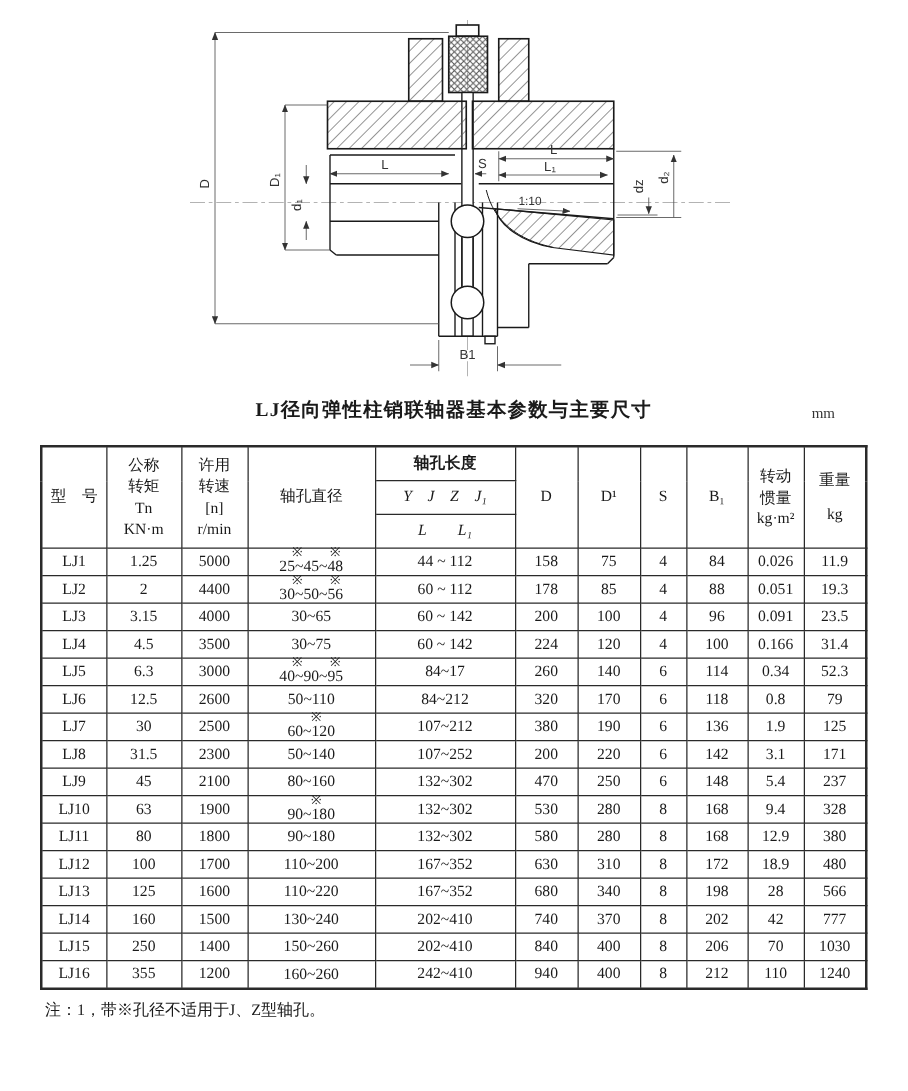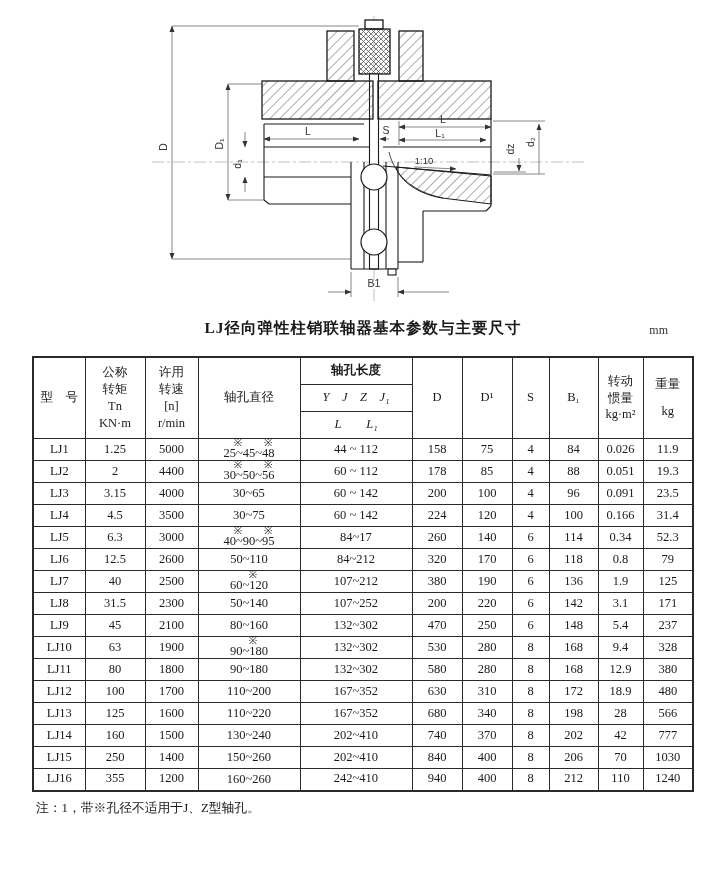--- a/index.html
+++ b/index.html
@@ -326,21 +326,21 @@
       <td>84~212</td>
       <td>320</td>
       <td>170</td>
       <td>6</td>
       <td>118</td>
       <td>0.8</td>
       <td>79</td>
     </tr>
         <tr>
       <td>LJ7</td>
-      <td>40</td>
+      <td>30</td>
       <td>2500</td>
       <td>
         <div class="marks">※</div>
         <div class="bore-val">60~120</div>
       </td>
       <td>107~212</td>
       <td>380</td>
       <td>190</td>
       <td>6</td>
       <td>136</td>

